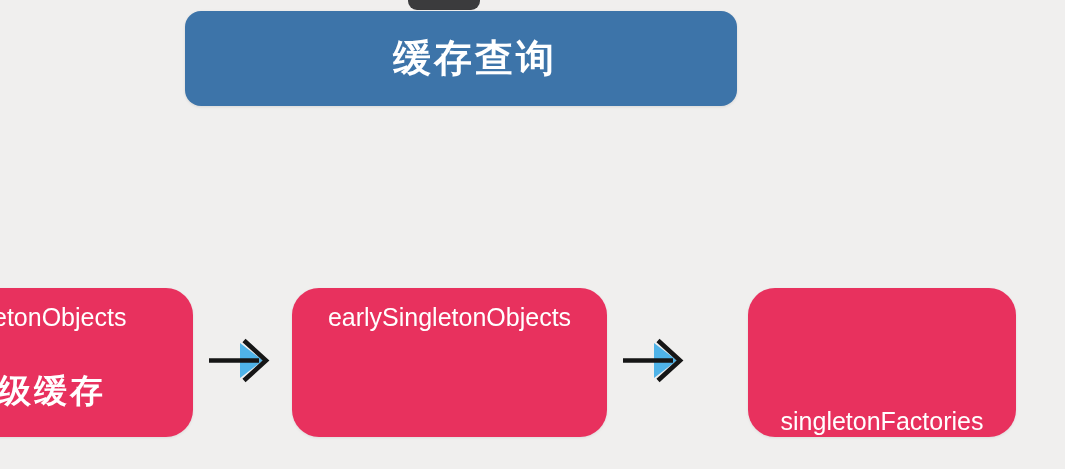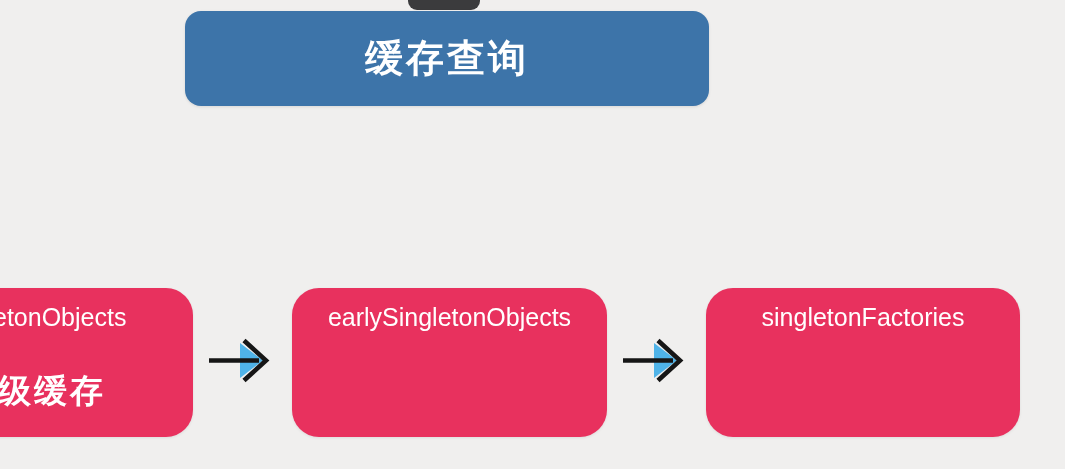--- a/index.html
+++ b/index.html
@@ -53,21 +53,21 @@
     background: #e8315e;
     box-sizing: border-box;
     display: flex;
     flex-direction: column;
     align-items: center;
     padding-top: 13px;
     box-shadow: 0 1px 3px rgba(0,0,0,0.08);
   }
   .node-1 { left: -125px; width: 318px; }
   .node-2 { left: 292px;  width: 315px; }
-  .node-3 { left: 706px;  width: 314px; }
+  .node-3 { left: 748px;  width: 268px; justify-content: flex-end; }
   .node-title {
     color: #ffffff;
     font-size: 25px;
     font-weight: 400;
     line-height: 32px;
     white-space: nowrap;
   }
   .node-subtitle {
     margin-top: 37px;
     color: #ffffff;
@@ -87,21 +87,21 @@
   .arrow-1 { left: 207px; }
   .arrow-2 { left: 621px; }
 </style>
 </head>
 <body>
 
 <div class="canvas" style="background-color: rgb(240, 239, 238);">
 
   <div class="top-tab" style="background-color: rgb(59, 59, 61);"></div>
 
-  <div class="header-box" style="background-color: rgb(61, 116, 169);">
+  <div class="header-box" style="background-color: rgb(61, 116, 169); padding-left: 28px;">
     <span class="header-label">缓存查询</span>
   </div>
 
   <div class="node node-1" style="background-color: rgb(232, 49, 94);">
     <div class="node-title">singletonObjects</div>
     <div class="node-subtitle">一级缓存</div>
   </div>
 
   <svg class="arrow arrow-1" viewBox="0 0 63 47" xmlns="http://www.w3.org/2000/svg">
     <polygon points="33,6 33,41 56,23.5" fill="#4fb3e8"></polygon>

